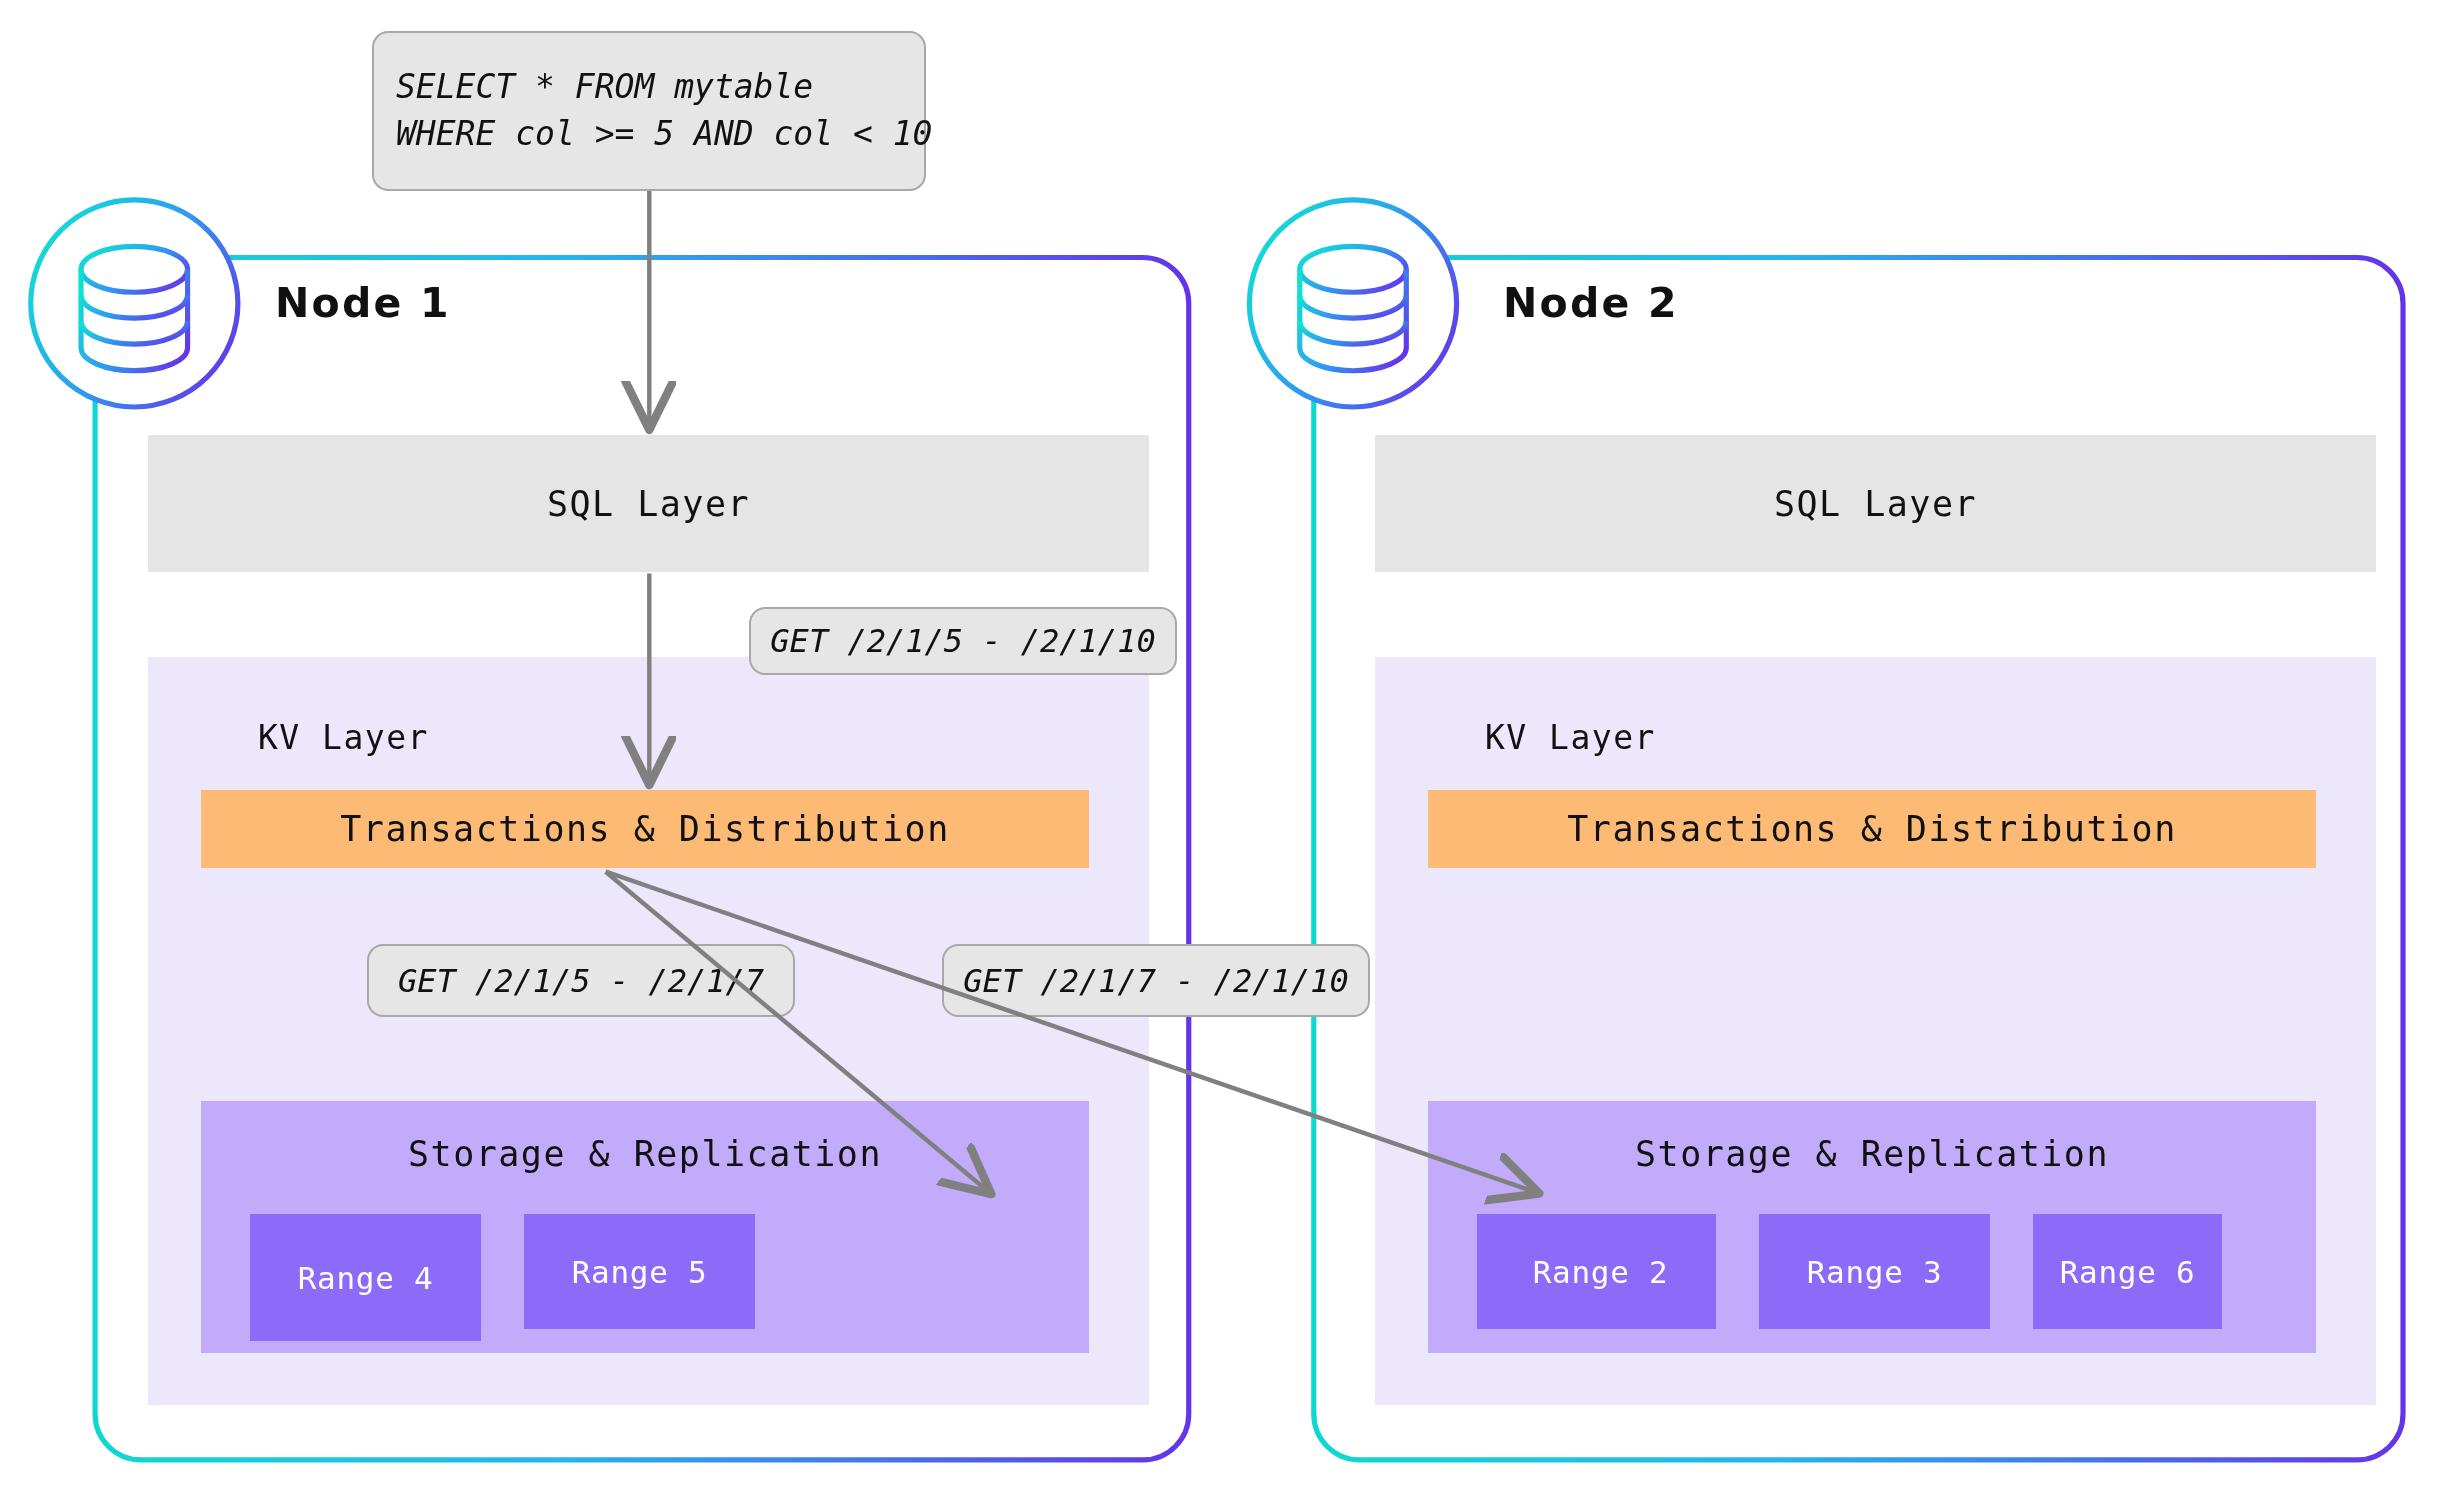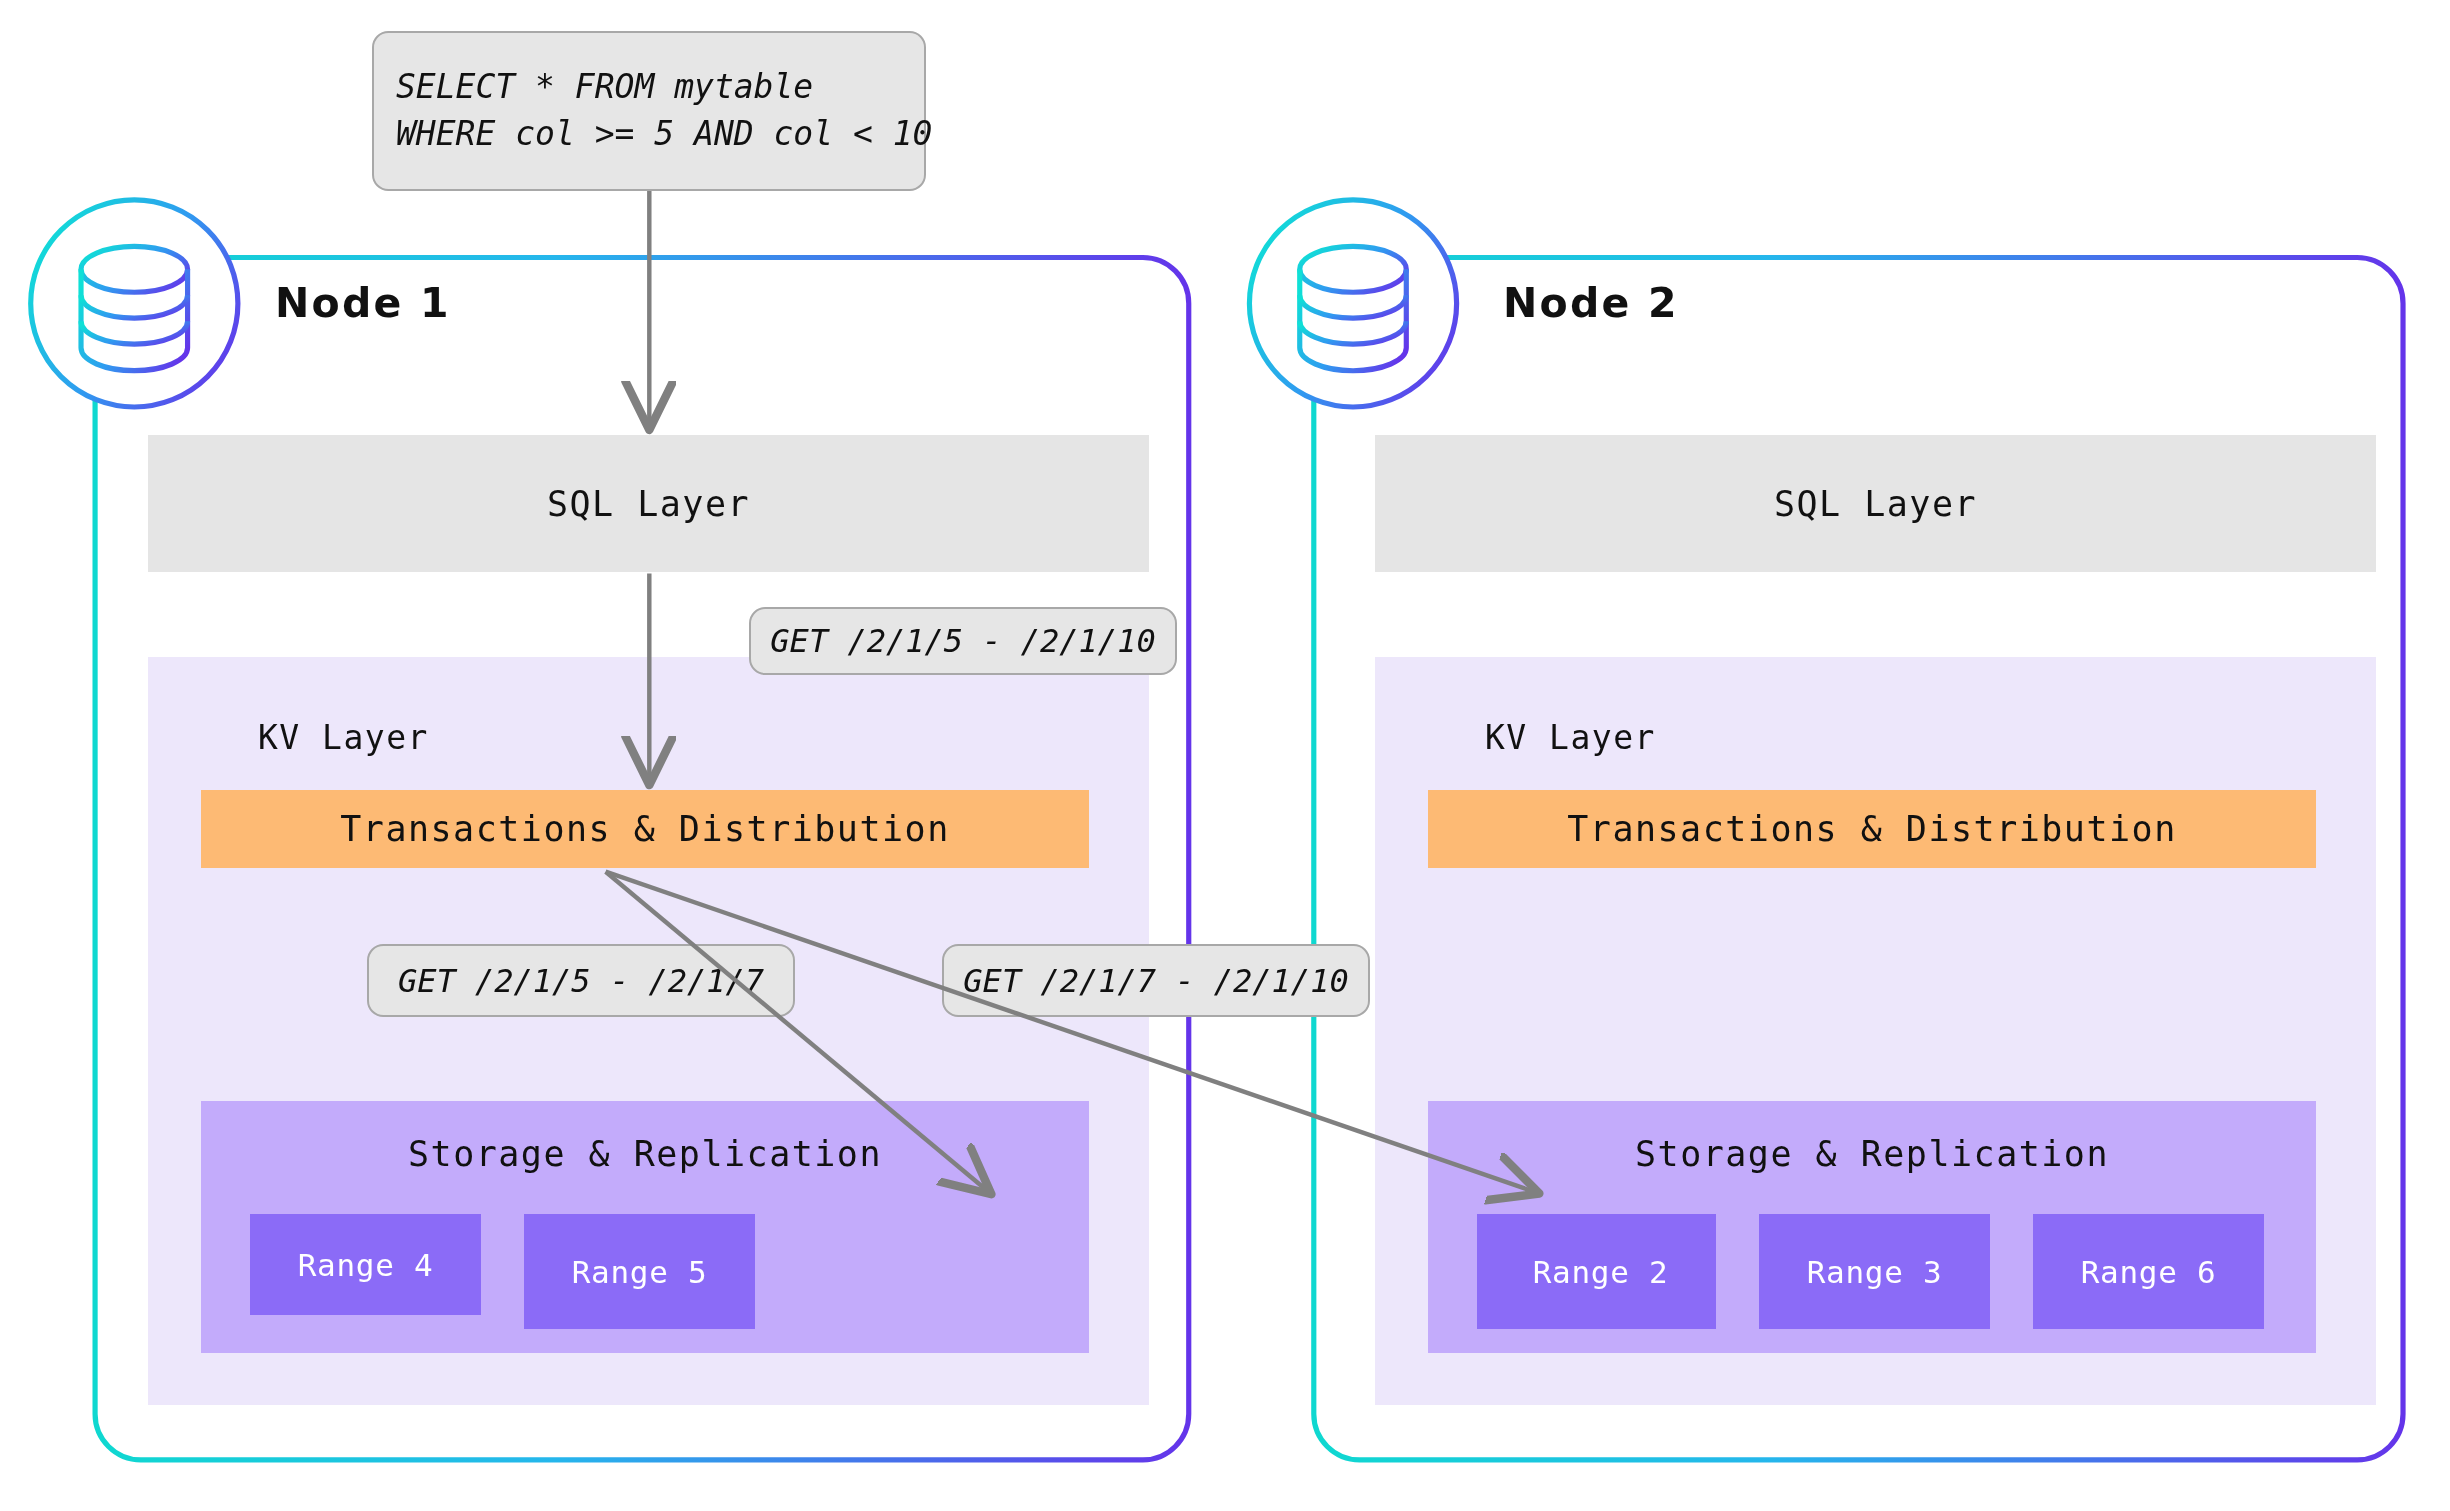--- a/index.html
+++ b/index.html
@@ -130,21 +130,21 @@
   <div class="kv-layer" style="left:148px;top:657px;width:1001px;height:748px;">
     <div class="kv-title" style="left:110px;top:61px;">KV Layer</div>
 
     <div class="txn-bar" style="left:53px;top:133px;width:888px;height:78px;">
       <span>Transactions &amp; Distribution</span>
     </div>
 
     <div class="storage-box" style="left:53px;top:444px;width:888px;height:252px;">
       <div class="storage-title" style="left:0;top:33px;">Storage &amp; Replication</div>
       <div class="range-row" style="left:49px;top:113px;">
-        <div class="range-box" style="width:231px;height:101px;margin-right:43px;">Range 4</div>
+        <div class="range-box" style="width:231px;height:127px;margin-right:43px;">Range 4</div>
         <div class="range-box" style="width:231px;height:115px;">Range 5</div>
       </div>
     </div>
   </div>
 
   <div class="node-title" style="left:1503px;top:303px;transform:translateY(-50%);">Node 2</div>
 
   <div class="sql-layer" style="left:1375px;top:435px;width:1001px;height:137px;">
     <span>SQL Layer</span>
   </div>
@@ -154,21 +154,21 @@
 
     <div class="txn-bar" style="left:53px;top:133px;width:888px;height:78px;">
       <span>Transactions &amp; Distribution</span>
     </div>
 
     <div class="storage-box" style="left:53px;top:444px;width:888px;height:252px;">
       <div class="storage-title" style="left:0;top:33px;">Storage &amp; Replication</div>
       <div class="range-row" style="left:49px;top:113px;">
         <div class="range-box" style="width:231px;height:115px;margin-right:43px;padding-left:8px;">Range 2</div>
         <div class="range-box" style="width:231px;height:115px;margin-right:43px;">Range 3</div>
-        <div class="range-box" style="width:231px;height:115px;">Range 6</div>
+        <div class="range-box" style="width:189px;height:115px;">Range 6</div>
       </div>
     </div>
   </div>
 
   <svg class="layer over" viewBox="0 0 3310 2042">
     <defs>
       <marker id="ah" markerWidth="13" markerHeight="13" refX="10.5" refY="6" orient="auto" markerUnits="strokeWidth">
         <path d="M0,0.6 L11,6 L0,11.4" fill="none" stroke="#808080" stroke-width="1.9" stroke-linecap="round" stroke-linejoin="round"></path>
       </marker>
     </defs>

